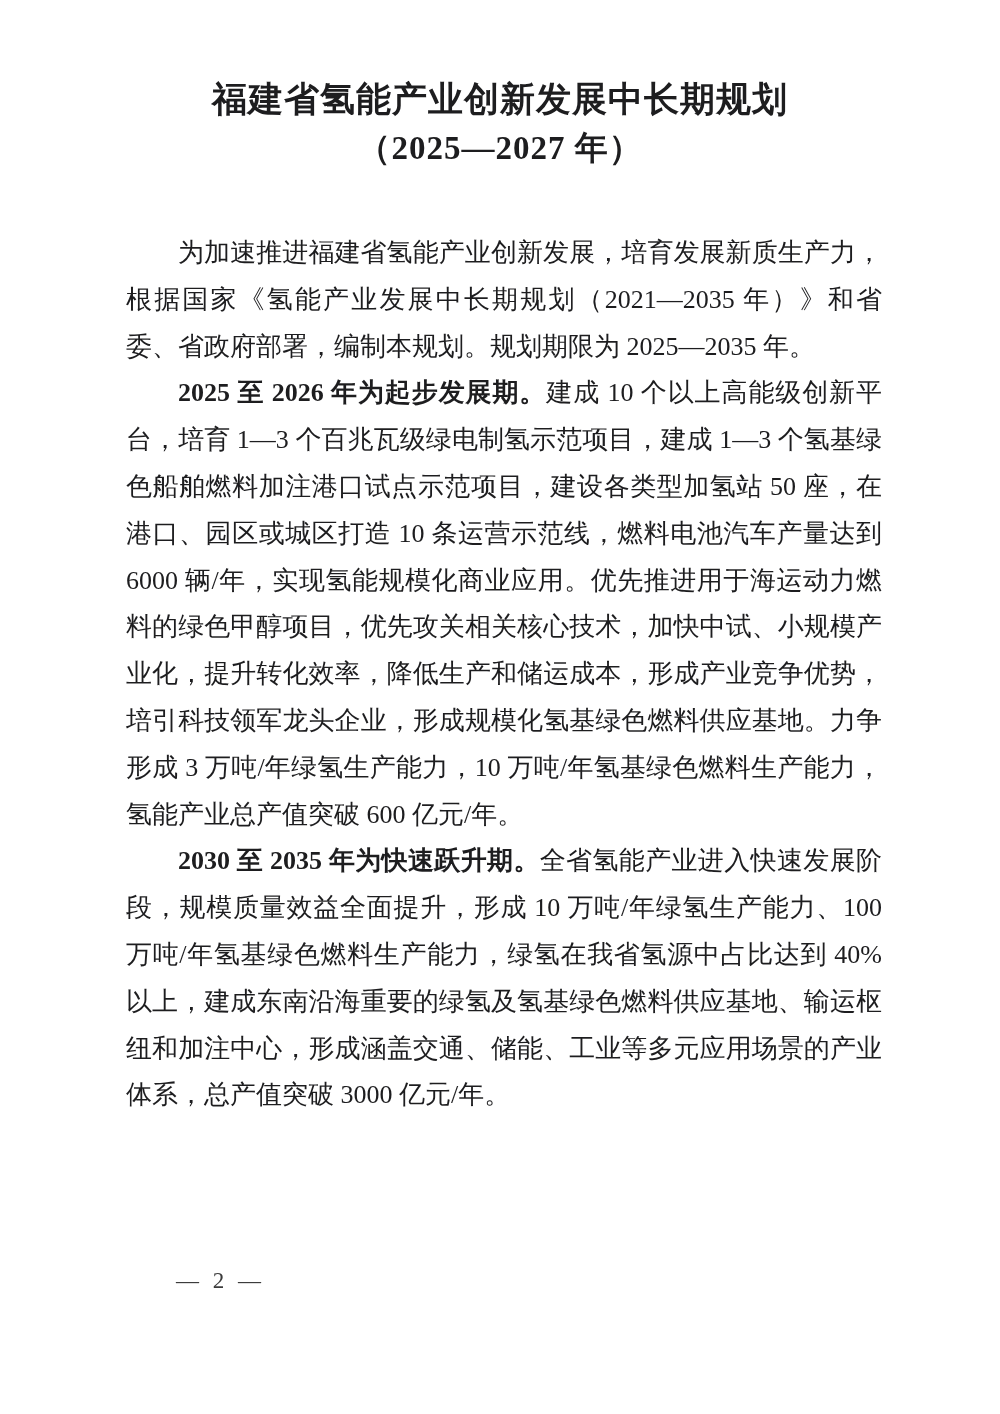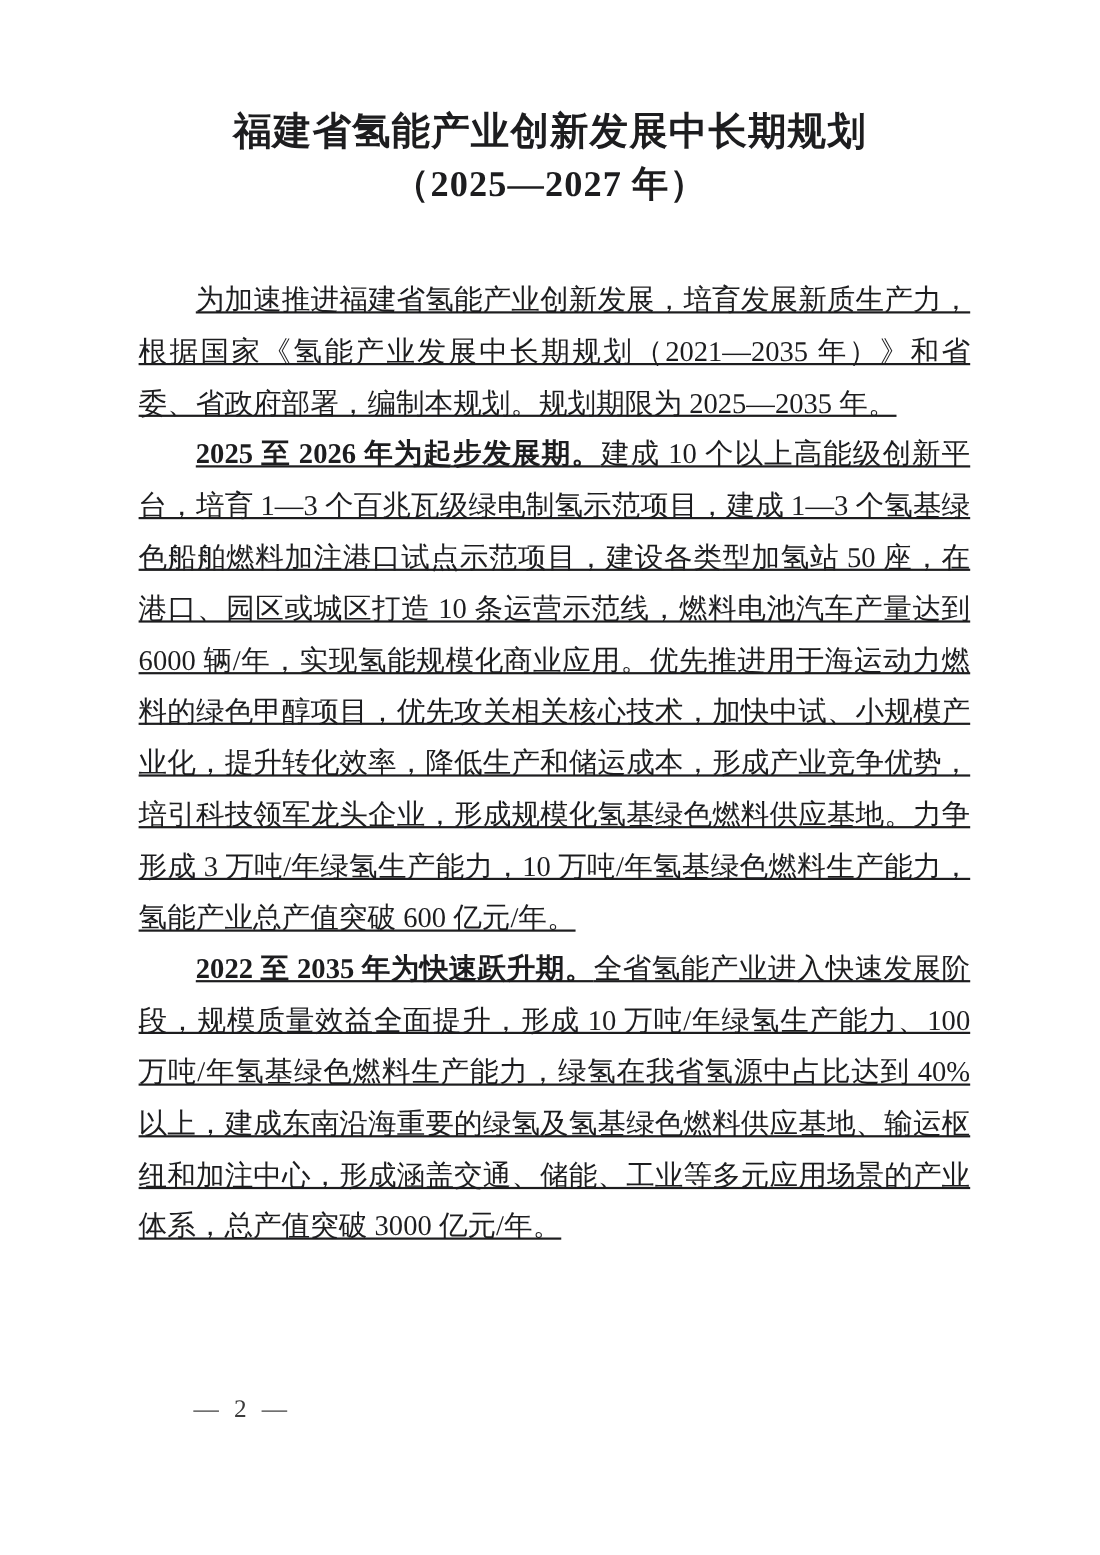--- a/index.html
+++ b/index.html
@@ -12,38 +12,37 @@
     width: 1000px;
     height: 1414px;
     margin: 0 auto;
     background: #ffffff;
     color: #1d1d1f;
     font-family: "Liberation Serif", "DejaVu Serif", serif;
     overflow: hidden;
     box-sizing: border-box;
   }
   .doc-title {
-    padding-top: 96px;
+    padding-top: 76px;
     text-align: center;
     font-weight: 700;
   }
   .title-line1 {
     font-size: 35px;
     line-height: 48px;
     letter-spacing: 1px;
   }
   .title-line2 {
     font-size: 33px;
     line-height: 48px;
     letter-spacing: 1px;
   }
   .doc-body {
     margin: 58px 0 0 126px;
     width: 756px;
-    text-decoration: underline;
   }
   .para {
     margin: 0;
     font-size: 26px;
     line-height: 46.8px;
     text-align: justify;
     text-justify: inter-ideograph;
     text-indent: 52px;
     word-break: break-all;
   }
@@ -68,19 +67,19 @@
     <div class="title-line1">福建省氢能产业创新发展中长期规划</div>
     <div class="title-line2">（2025—2027 年）</div>
   </div>
 
   <div class="doc-body">
 
     <p class="para"><span>为加速推进福建省氢能产业创新发展，培育发展新质生产力，根据国家《氢能产业发展中长期规划（2021—2035 年）》和省委、省政府部署，编制本规划。规划期限为 2025—2035 年。</span></p>
 
     <p class="para"><span class="lead">2025 至 2026 年为起步发展期。</span><span>建成 10 个以上高能级创新平台，培育 1—3 个百兆瓦级绿电制氢示范项目，建成 1—3 个氢基绿色船舶燃料加注港口试点示范项目，建设各类型加氢站 50 座，在港口、园区或城区打造 10 条运营示范线，燃料电池汽车产量达到 6000 辆/年，实现氢能规模化商业应用。优先推进用于海运动力燃料的绿色甲醇项目，优先攻关相关核心技术，加快中试、小规模产业化，提升转化效率，降低生产和储运成本，形成产业竞争优势，培引科技领军龙头企业，形成规模化氢基绿色燃料供应基地。力争形成 3 万吨/年绿氢生产能力，10 万吨/年氢基绿色燃料生产能力，氢能产业总产值突破 600 亿元/年。</span></p>
 
-    <p class="para"><span class="lead">2022 至 2035 年为快速跃升期。</span><span>全省氢能产业进入快速发展阶段，规模质量效益全面提升，形成 10 万吨/年绿氢生产能力、100 万吨/年氢基绿色燃料生产能力，绿氢在我省氢源中占比达到 40%以上，建成东南沿海重要的绿氢及氢基绿色燃料供应基地、输运枢纽和加注中心，形成涵盖交通、储能、工业等多元应用场景的产业体系，总产值突破 3000 亿元/年。</span></p>
+    <p class="para"><span class="lead">2030 至 2035 年为快速跃升期。</span><span>全省氢能产业进入快速发展阶段，规模质量效益全面提升，形成 10 万吨/年绿氢生产能力、100 万吨/年氢基绿色燃料生产能力，绿氢在我省氢源中占比达到 40%以上，建成东南沿海重要的绿氢及氢基绿色燃料供应基地、输运枢纽和加注中心，形成涵盖交通、储能、工业等多元应用场景的产业体系，总产值突破 3000 亿元/年。</span></p>
 
   </div>
 
   <div class="page-number">— 2 —</div>
 
 </div>
 
 </body></html>

